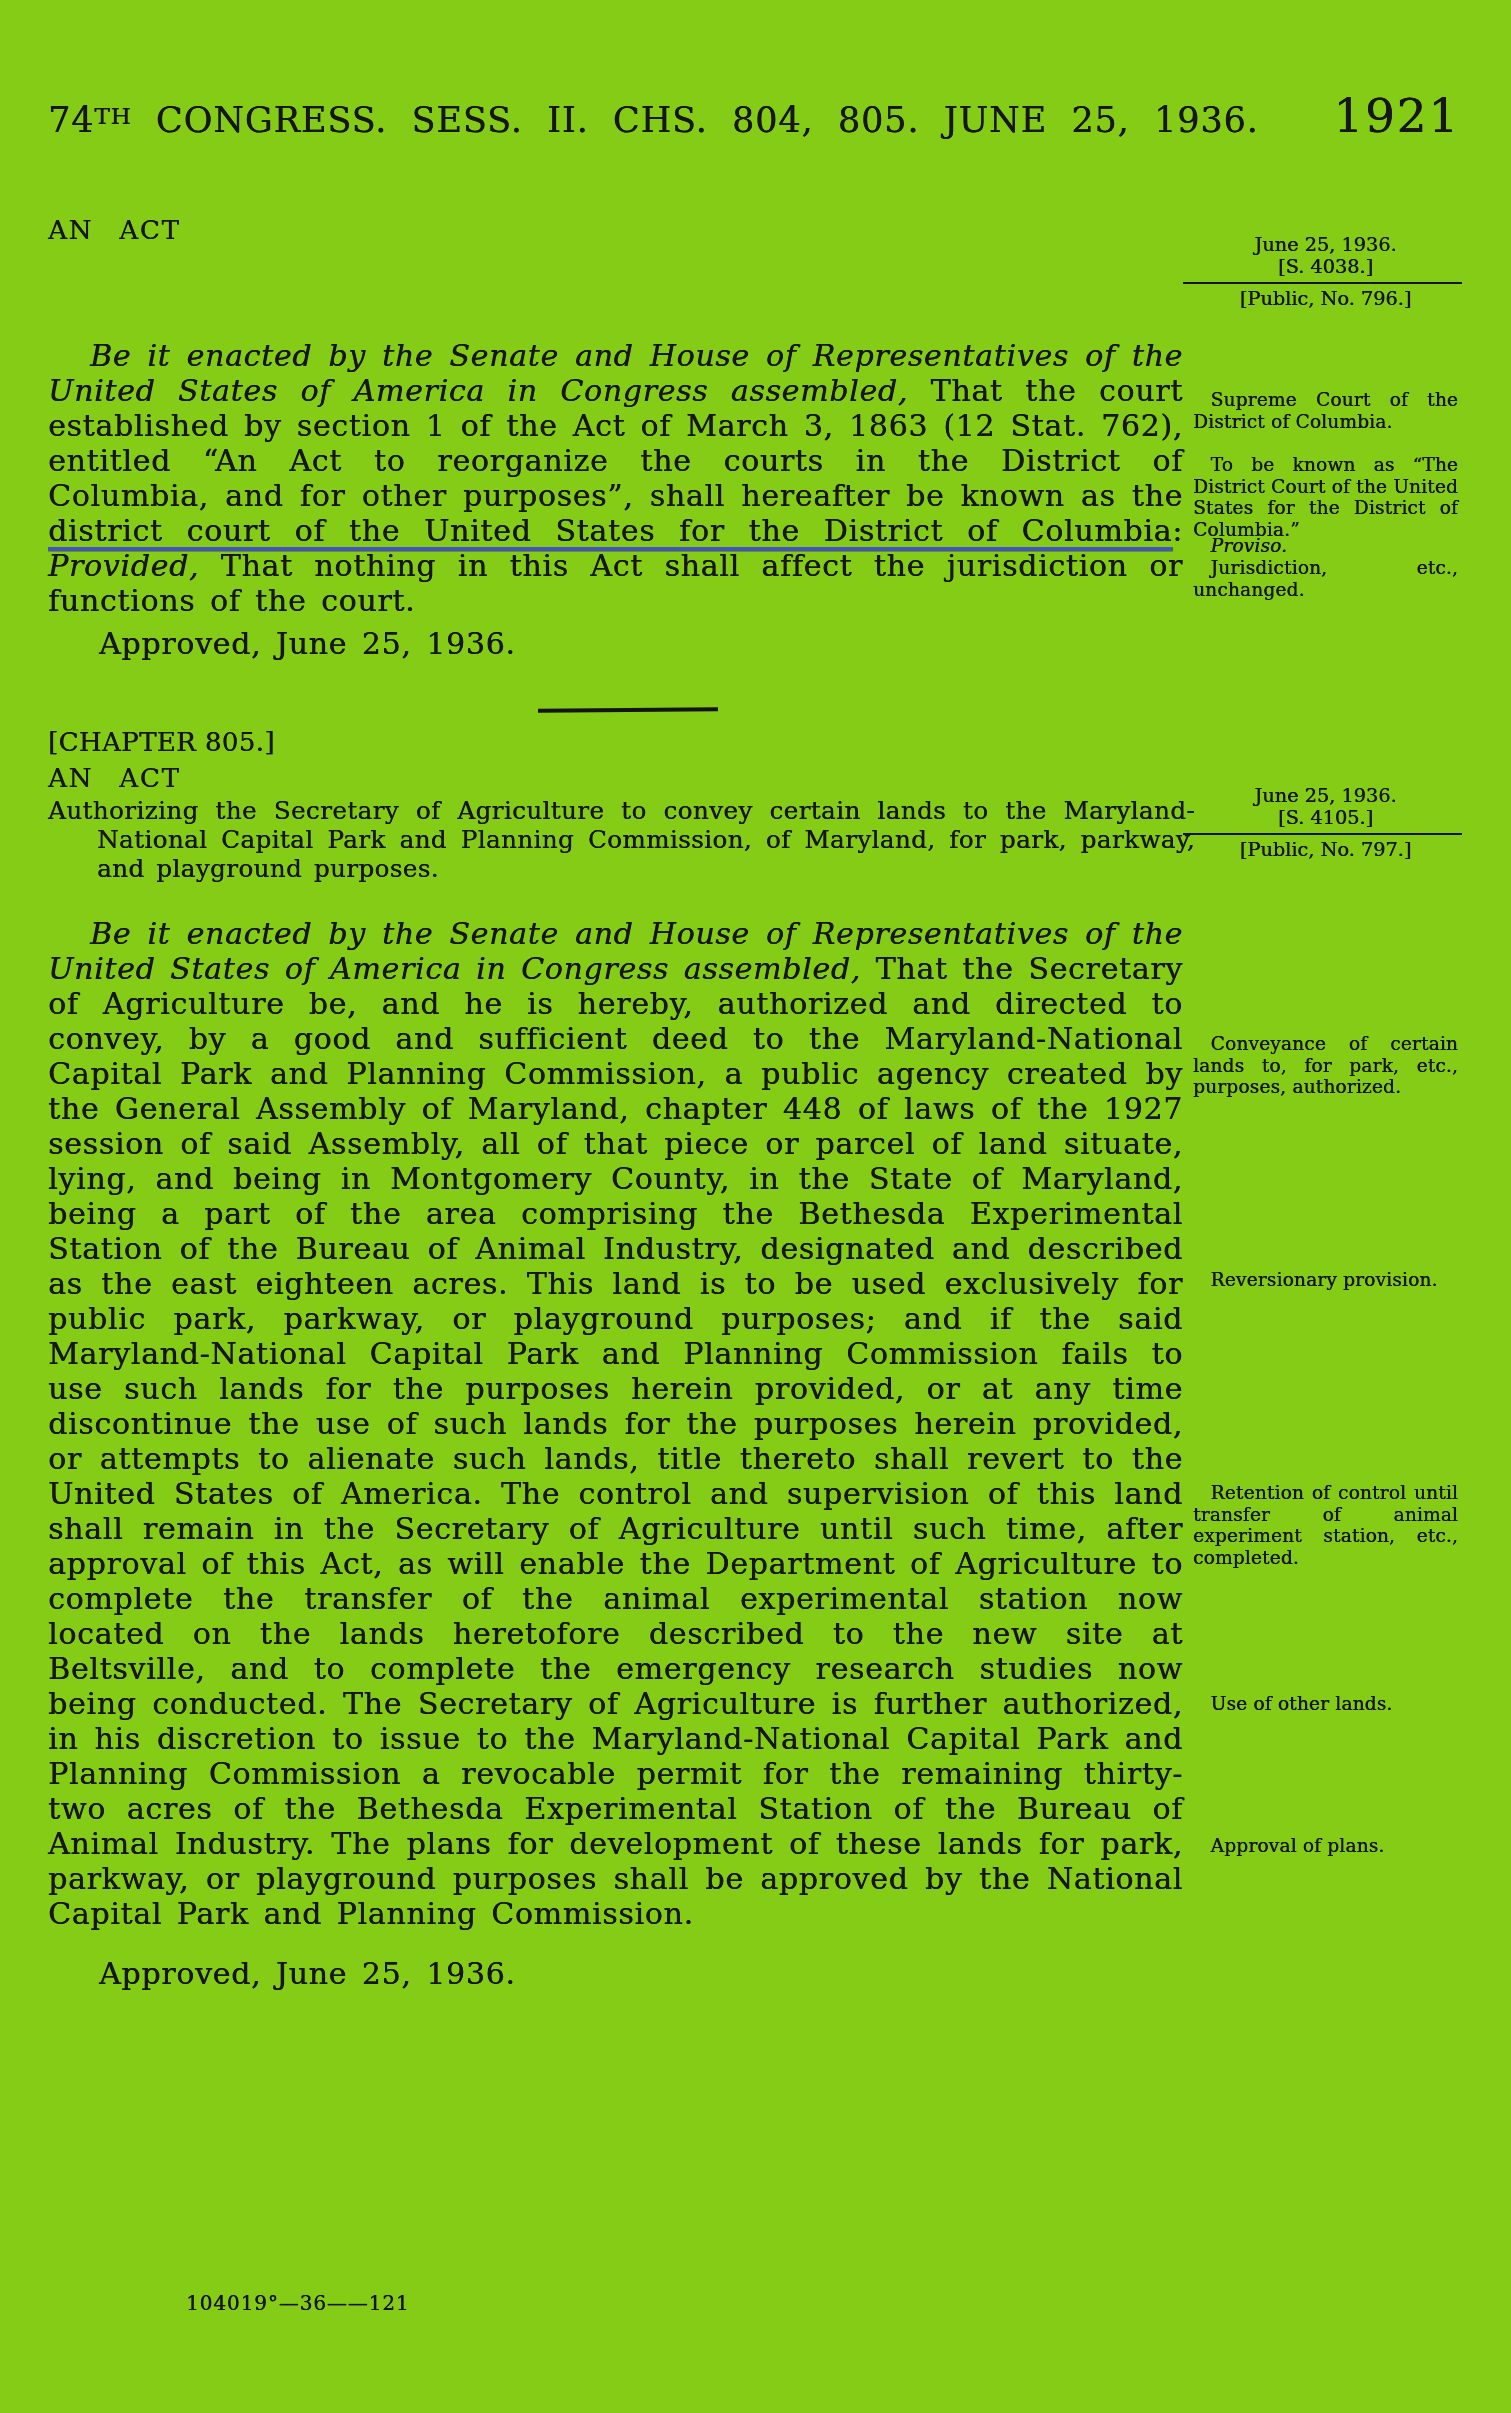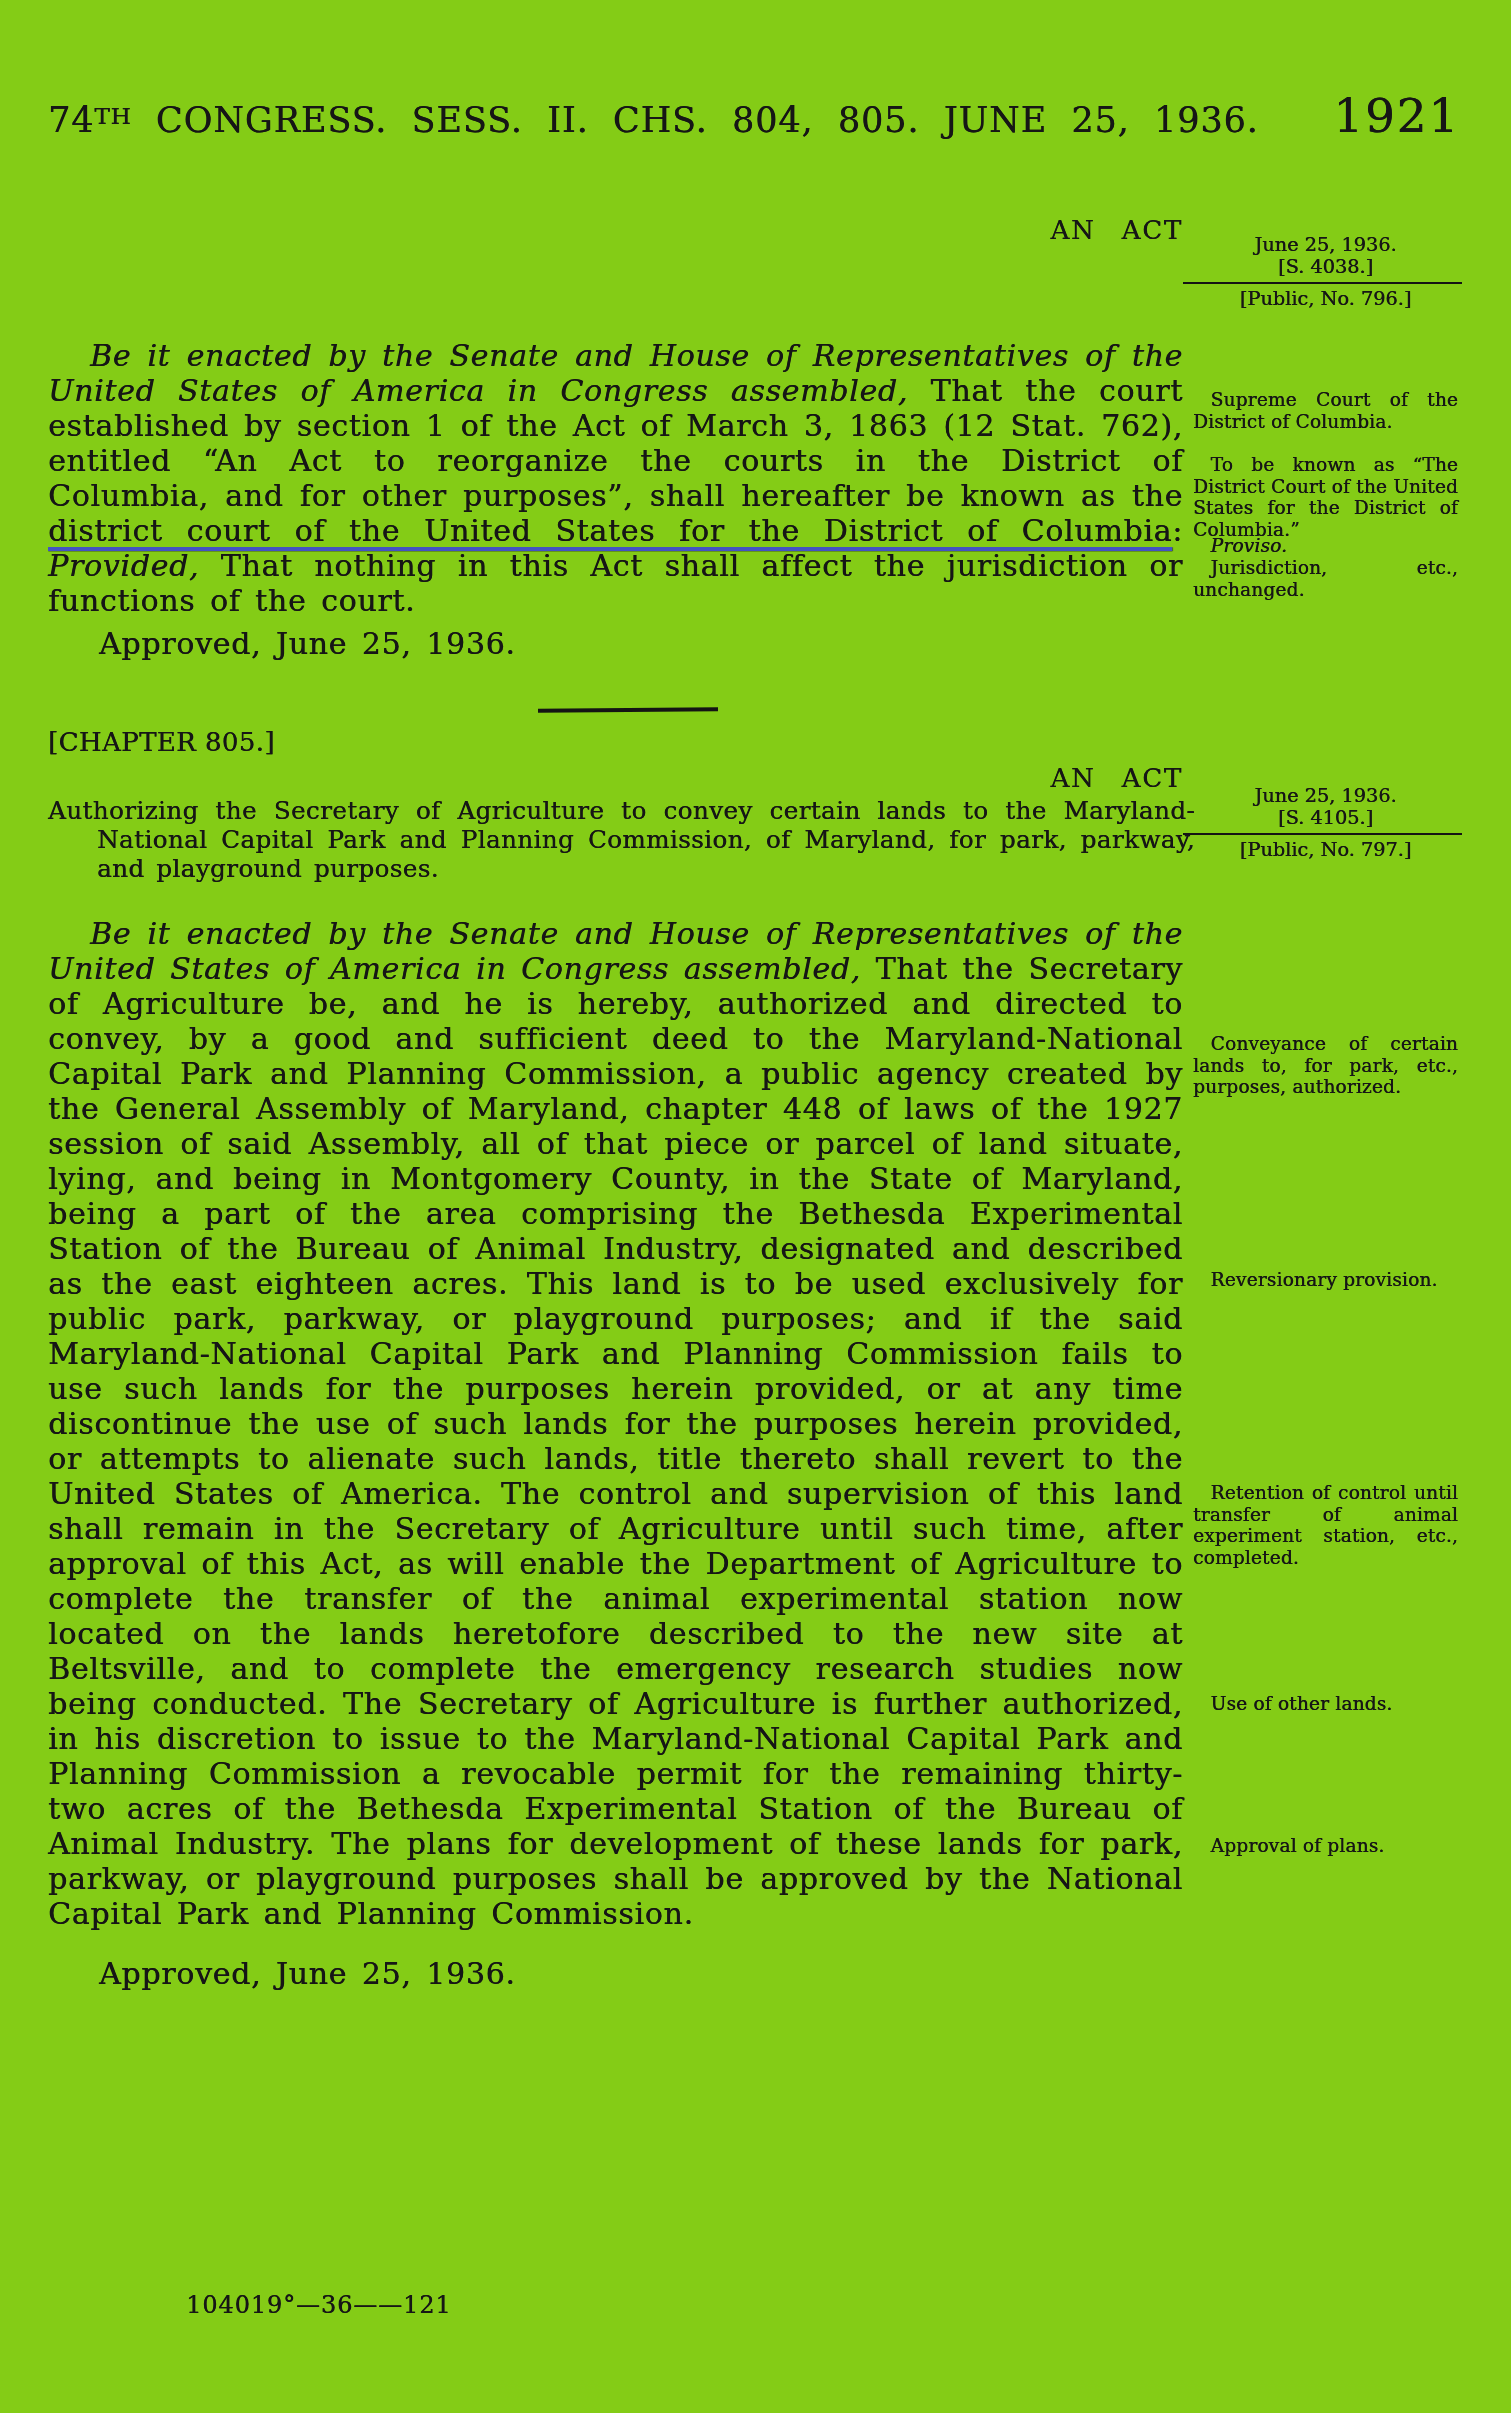--- a/index.html
+++ b/index.html
@@ -20,21 +20,21 @@
   }
   .ordinal{font-size:23px;vertical-align:8px;letter-spacing:0.9px;}
   .page-number{
     position:absolute;right:51px;top:88px;
     font-size:47px;letter-spacing:1.8px;
   }
   
   .main-col{position:absolute;left:48px;width:1135px;}
   .chapter-label{font-size:26px;letter-spacing:0.4px;}
   .an-act{
-    text-align:right;font-size:26px;
+    text-align:left;font-size:26px;
     letter-spacing:1.8px;word-spacing:16px;
   }
   .act-title{
     font-size:24.6px;line-height:29px;text-align:justify;
     letter-spacing:0.4px;word-spacing:3.5px;
     padding-left:49px;text-indent:-49px;
     width:1098px;
   }
   .body-par{
     font-size:30px;line-height:35px;text-align:justify;
@@ -65,21 +65,21 @@
   .side-rule{height:2.6px;background:#141414;margin:3.5px 0 3.5px -10.5px;width:279px;}
   .side-note{
     font-size:18.5px;line-height:21.5px;text-align:justify;
     letter-spacing:0.2px;
     text-indent:17.6px;
   }
   .italic{font-style:italic;}
   
   .footer-imprint{
     position:absolute;left:186px;top:2291px;
-    font-size:24px;letter-spacing:0.9px;
+    font-size:20px;letter-spacing:0.9px;
   }
 </style>
 </head>
 <body>
 
 <div class="page">
 
   <div class="running-head">
     <span>74</span><span class="ordinal">TH</span><span> CONGRESS. SESS. II. CHS. 804, 805. JUNE 25, 1936.</span>
   </div>

